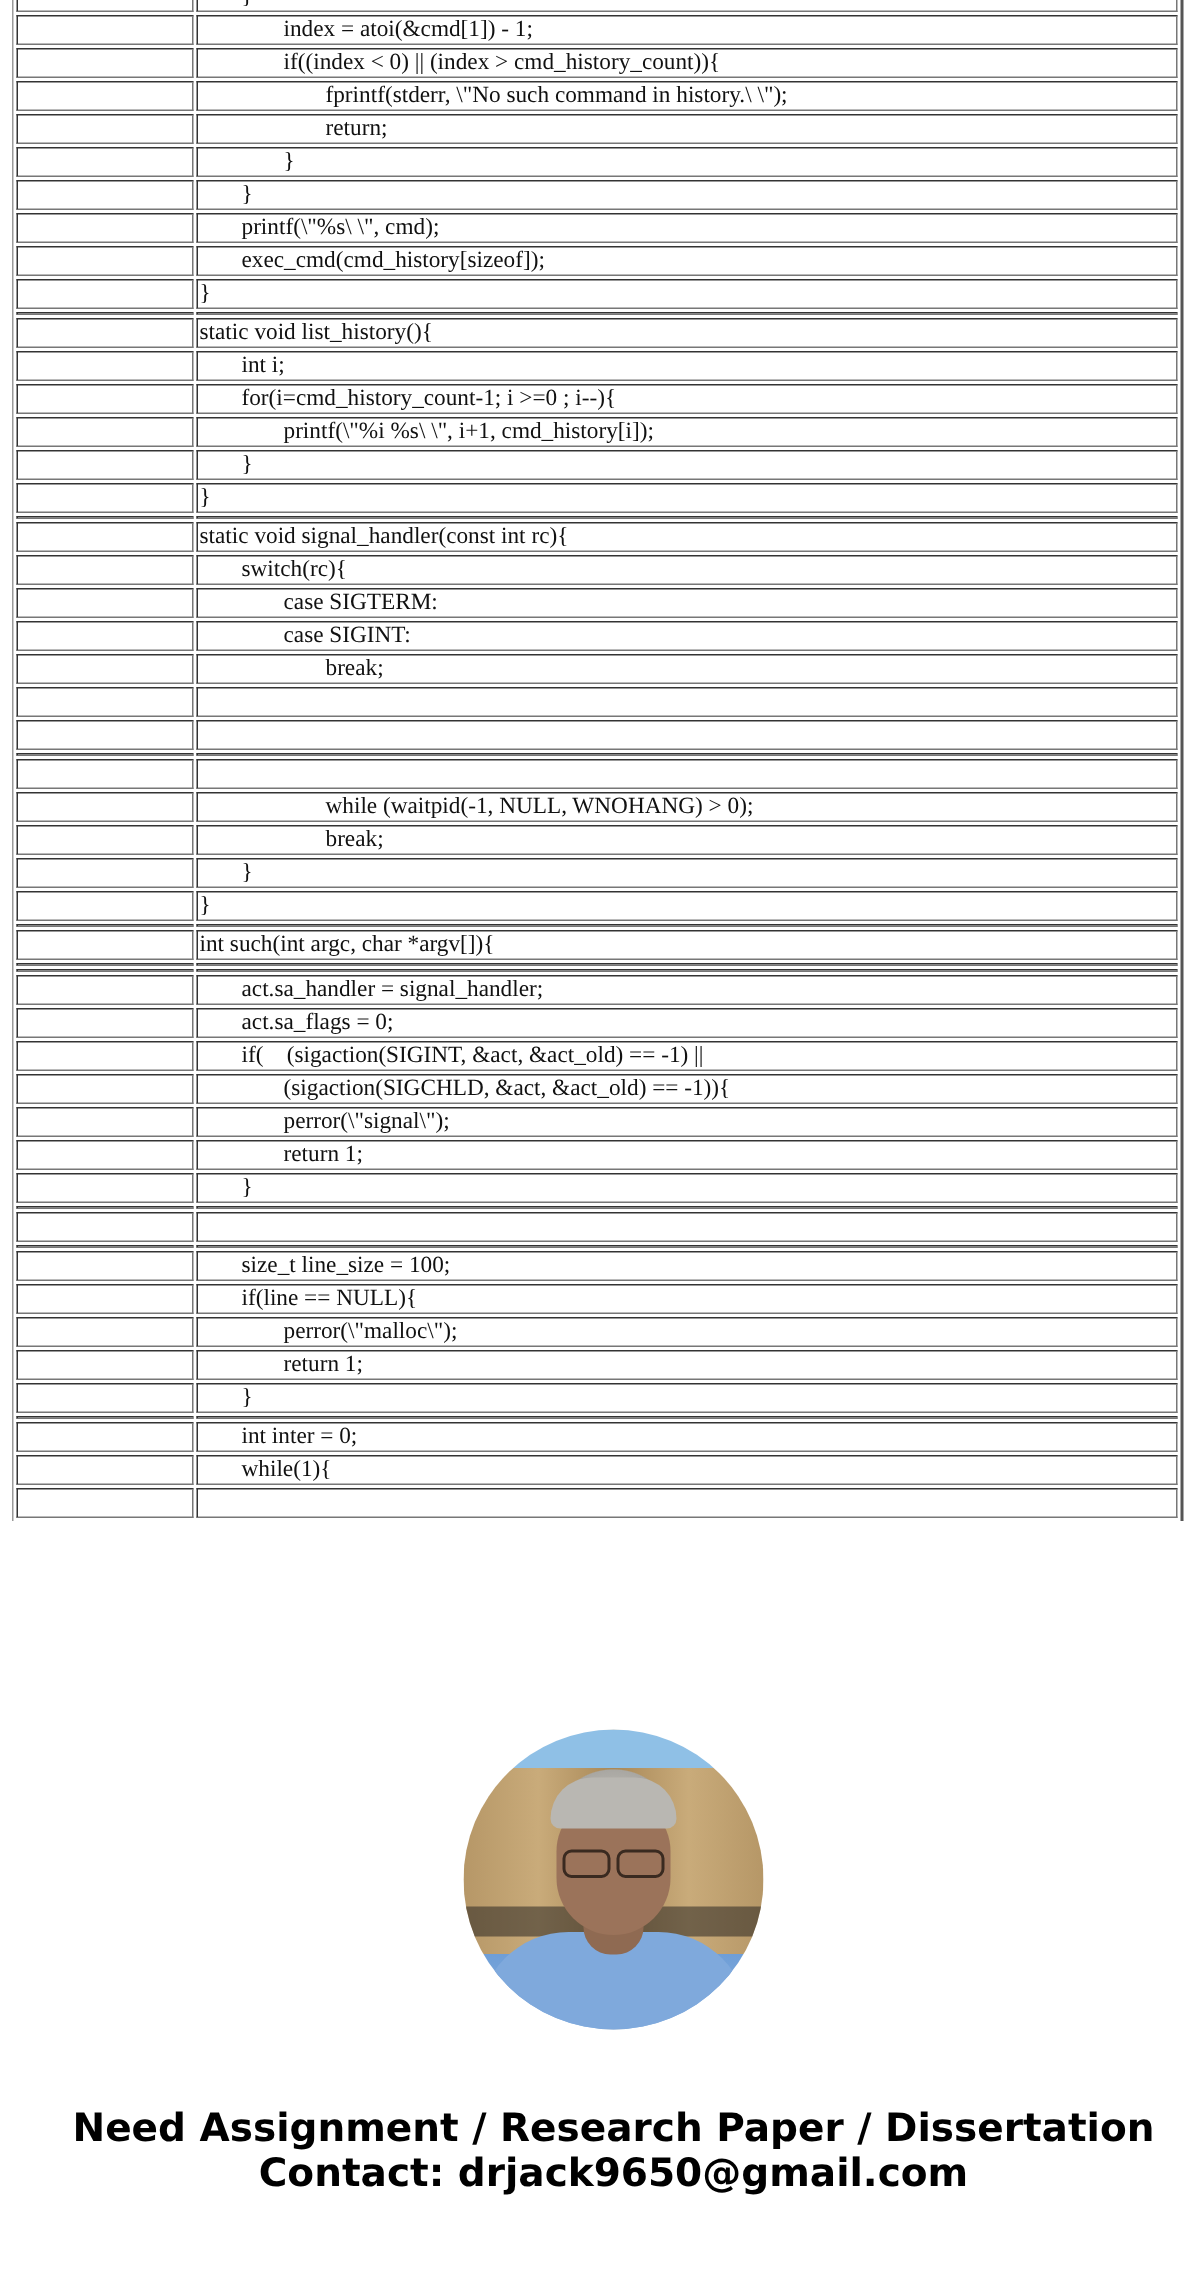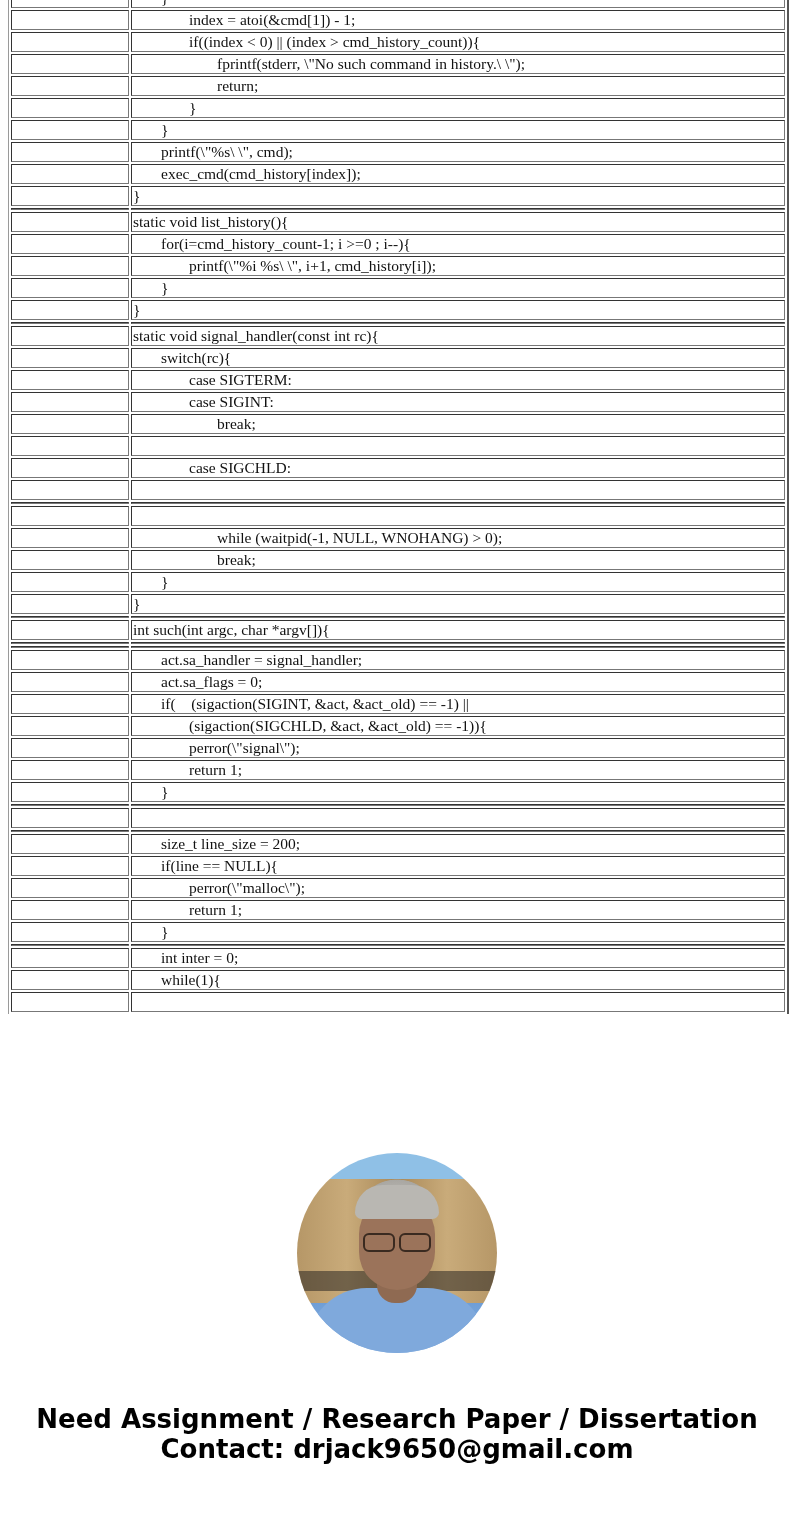--- a/index.html
+++ b/index.html
@@ -7,21 +7,21 @@
   .doc-viewport { position: absolute; left: 0; top: 0; width: 794px; height: 1302px; overflow: hidden; font-family: Liberation Serif, serif; }
   .code-table-wrap { position: absolute; left: 8px; top: -14px; width: 778px; border-left: 1px solid #9a9a9a; border-right: 2px solid #555; }
   table.code-table { border-collapse: separate; border-spacing: 2px; width: 100%; table-layout: fixed; }
   table.code-table td { border: 1px solid; border-color: #333 #777 #777 #333; padding: 0 1px; height: 18px; font-size: 15.5px; line-height: 18px; color: #111; white-space: pre; overflow: hidden; }
   table.code-table td.blank { width: 114px; }
   table.code-table tr.sep td { height: 0px; padding: 0; line-height: 0; font-size: 0; border-color: #333 #777 #777 #333; }
   .ind0 { padding-left: 1px !important; }
   .ind1 { padding-left: 29px !important; }
   .ind2 { padding-left: 57px !important; }
   .ind3 { padding-left: 85px !important; }
-  .promo { position: absolute; left: 0; top: 1122px; width: 690px; height: 401px; background: #fff; text-decoration: underline; }
+  .promo { position: absolute; left: 12px; top: 1122px; width: 690px; height: 401px; background: #fff; text-decoration: underline; }
   .avatar { position: absolute; left: 297px; top: 31px; width: 200px; height: 200px; border-radius: 50%; overflow: hidden;
     background:
       radial-gradient(ellipse 34px 42px at 100px 92px, #a07a62 0%, #8a654f 70%, transparent 72%),
       radial-gradient(ellipse 50px 40px at 100px 55px, #c7c5c0 0%, #a9a7a2 70%, transparent 72%),
       linear-gradient(180deg, #8fc0e6 0px, #8fc0e6 26px, transparent 26px),
       linear-gradient(180deg, transparent 150px, #6f9ed6 150px, #86b2e4 200px),
       linear-gradient(90deg, #b69767 0%, #c9ab7a 25%, #a88858 50%, #c9ab7a 75%, #b69767 100%);
   }
   .avatar .shoulders { position: absolute; left: 10px; top: 135px; width: 180px; height: 80px; border-radius: 60px 60px 0 0; background: #7fa9dc; }
   .avatar .neck { position: absolute; left: 80px; top: 120px; width: 40px; height: 30px; background: #8f6a52; border-radius: 0 0 18px 18px; }
@@ -69,36 +69,40 @@
           <tr>
             <td class="blank"></td>
             <td class="ind1">}</td>
           </tr>
           <tr>
             <td class="blank"></td>
             <td class="ind1">printf(\"%s\ \", cmd);</td>
           </tr>
           <tr>
             <td class="blank"></td>
-            <td class="ind1">exec_cmd(cmd_history[index]);</td>
+            <td class="ind1">exec_cmd(cmd_history[sizeof]);</td>
           </tr>
           <tr>
             <td class="blank"></td>
             <td class="ind0">}</td>
           </tr>
           <tr class="sep">
             <td class="blank"></td>
             <td></td>
           </tr>
           <tr>
             <td class="blank"></td>
             <td class="ind0">static void list_history(){</td>
           </tr>
           <tr>
             <td class="blank"></td>
+            <td class="ind1">int i;</td>
+          </tr>
+          <tr>
+            <td class="blank"></td>
             <td class="ind1">for(i=cmd_history_count-1; i &gt;=0 ; i--){</td>
           </tr>
           <tr>
             <td class="blank"></td>
             <td class="ind2">printf(\"%i %s\ \", i+1, cmd_history[i]);</td>
           </tr>
           <tr>
             <td class="blank"></td>
             <td class="ind1">}</td>
           </tr>
@@ -129,24 +133,20 @@
           <tr>
             <td class="blank"></td>
             <td class="ind3">break;</td>
           </tr>
           <tr>
             <td class="blank"></td>
             <td class="ind0"></td>
           </tr>
           <tr>
             <td class="blank"></td>
-            <td class="ind2">case SIGCHLD:</td>
-          </tr>
-          <tr>
-            <td class="blank"></td>
             <td class="ind0"></td>
           </tr>
           <tr class="sep">
             <td class="blank"></td>
             <td></td>
           </tr>
           <tr>
             <td class="blank"></td>
             <td class="ind0"></td>
           </tr>
@@ -217,21 +217,21 @@
           <tr>
             <td class="blank"></td>
             <td class="ind0"></td>
           </tr>
           <tr class="sep">
             <td class="blank"></td>
             <td></td>
           </tr>
           <tr>
             <td class="blank"></td>
-            <td class="ind1">size_t line_size = 200;</td>
+            <td class="ind1">size_t line_size = 100;</td>
           </tr>
           <tr>
             <td class="blank"></td>
             <td class="ind1">if(line == NULL){</td>
           </tr>
           <tr>
             <td class="blank"></td>
             <td class="ind2">perror(\"malloc\");</td>
           </tr>
           <tr>

